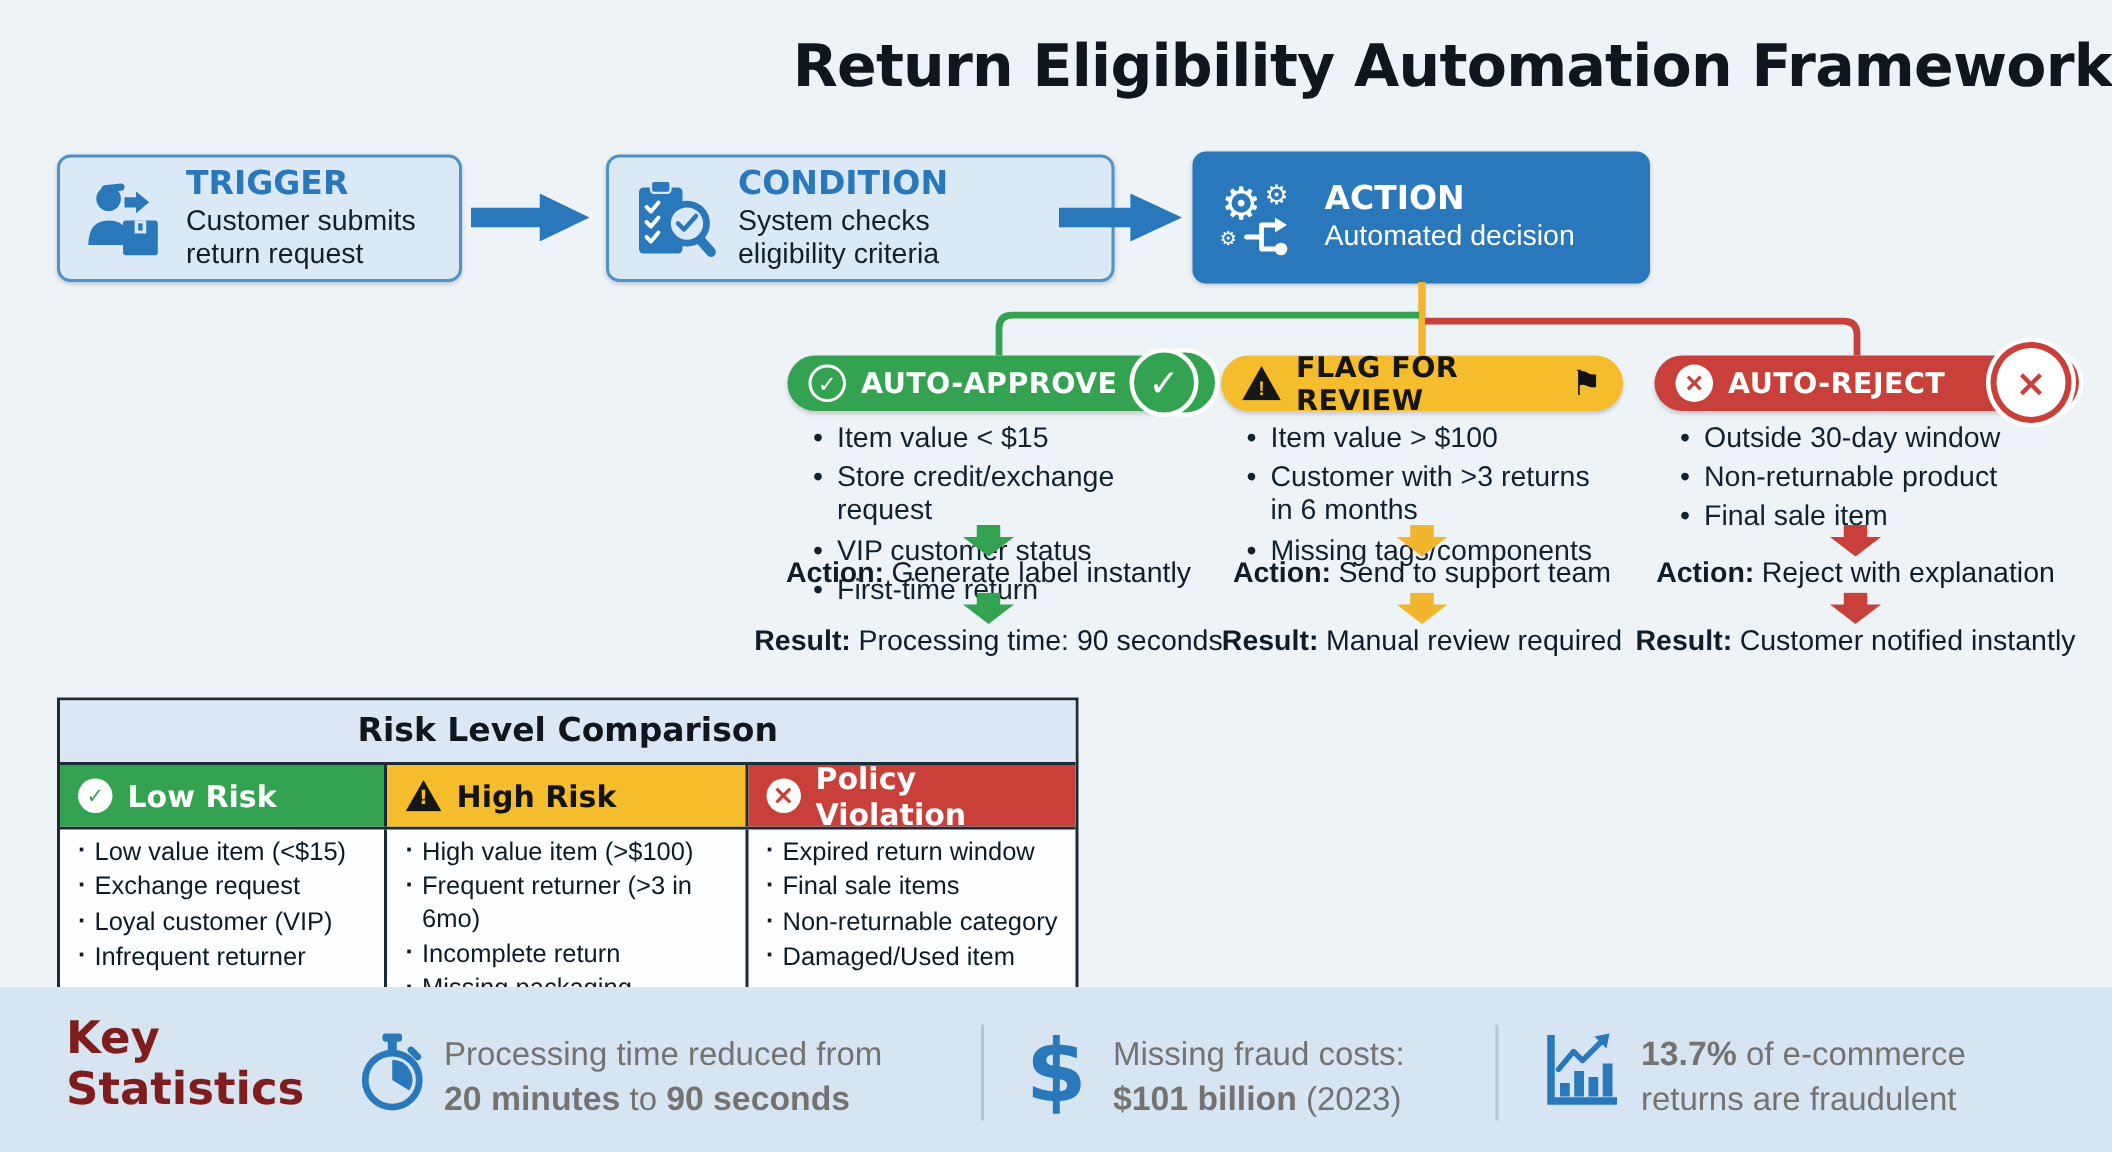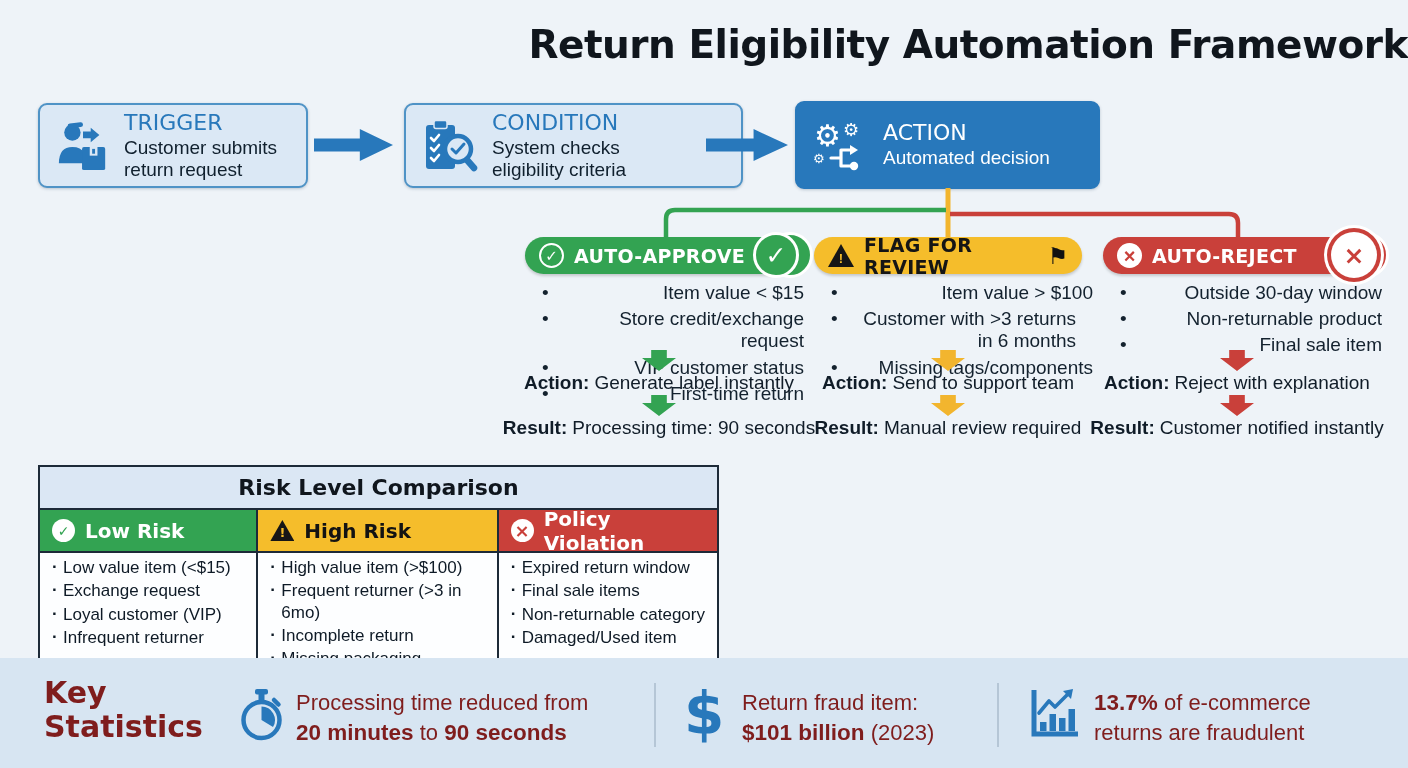--- a/index.html
+++ b/index.html
@@ -19,21 +19,21 @@
     font-family:"DejaVu Sans", sans-serif;
     font-weight:bold; font-size:39px; letter-spacing:-0.5px; color:#10161d;
   }
 
   
   .flow-box {
     display:flex; align-items:center; gap:14px; padding-left:16px;
     background:#dbe8f5; border:2px solid #4f93c6; border-radius:9px;
     box-shadow:0 1px 3px rgba(30,60,90,.25);
   }
-  .flow-box .ft { font-family:"DejaVu Sans", sans-serif; font-weight:normal; font-size:22px; color:#2878bb; line-height:1.05; margin-bottom:3px;}
+  .flow-box .ft { font-family:"DejaVu Sans", sans-serif; font-weight:bold; font-size:22px; color:#2878bb; line-height:1.05; margin-bottom:3px;}
   .flow-box .fd { font-size:19px; color:#10202e; line-height:1.14; }
   .flow-box.dark { background:#2878bb; border-color:#2878bb; }
   .flow-box.dark .ft, .flow-box.dark .fd { color:#ffffff; }
 
   .block-arrow {
     background:#2878bb;
     clip-path:polygon(0 33%,58% 33%,58% 8%,100% 50%,58% 92%,58% 67%,0 67%);
   }
 
   
@@ -69,21 +69,21 @@
   }
   .badge.green { right:-6px; background:#33a352; border:3.5px solid #fff; color:#fff; }
   .badge.red   { right:-6px; background:#fff; color:#c9403a; box-shadow:0 0 0 4px #c9403a, 0 0 0 7px #fff; }
   .badge-echo {
     position:absolute; top:-5px; width:46px; height:46px; border-radius:50%; z-index:1;
     border:3px solid #fff;
   }
   .badge-echo.green { right:-20px; background:#33a352; }
   .badge-echo.red { right:-18px; background:#c9403a; }
 
-  .crit-list { list-style:none; margin:8px 0 0 0; padding-left:28px;text-align:right; }
+  .crit-list { list-style:none; margin:8px 0 0 0; padding-left:28px; }
   .crit-list li { position:relative; padding-left:16px; font-size:19px; line-height:1.17; margin-bottom:4px; color:#13212e; }
   .crit-list li::before { content:"•"; position:absolute; left:0; top:0; }
 
   .down-arrow { width:34px; height:21px;
     clip-path:polygon(27% 0,73% 0,73% 38%,100% 38%,50% 100%,0 38%,27% 38%); }
   .down-arrow.green { background:#33a352; }
   .down-arrow.yellow { background:#f2b52e; }
   .down-arrow.red { background:#c9403a; }
   .arrow-row { position:absolute; left:0; right:0; display:flex; justify-content:center; }
   .ar1 { top:113px; } .ar2 { top:158px; }
@@ -111,21 +111,21 @@
   .rt-cell.c1 { width:219px; border-right:2px solid #1d2a38; }
   .rt-cell.c2 { width:241px; border-right:2px solid #1d2a38; }
   .rt-cell.c3 { width:219px; }
   .rt-cell div { position:relative; padding-left:13px; font-size:17px; line-height:1.25; margin-bottom:2px; color:#0e1a26; }
   .rt-cell div::before { content:"·"; position:absolute; left:2px; top:-1px; font-weight:bold; }
 
   
   .footer-band { left:0; top:658px; width:1408px; height:110px; background:#d7e5f2; }
   .key-stats { left:44px; top:676px; width:180px;
     font-family:"DejaVu Sans", sans-serif; font-weight:bold; font-size:30px; line-height:1.13; color:#7f1d1d; }
-  .stat-text { font-size:22px; line-height:30px; color:#7f1d1d; }
+  .stat-text { font-size:22px; line-height:30px; color:#737373; }
   .stat-text b { font-size:22.5px; }
   .v-div { width:2px; background:#b5c6d6; }
   .dollar-glyph { font-family:"DejaVu Sans", sans-serif; font-weight:bold; font-size:58px; color:#2878bb; line-height:1; }
 </style>
 </head>
 <body>
 
 <h1 class="abs main-title">Return Eligibility Automation Framework</h1>
 
 <div class="abs flow-box" style="left:38px;top:103px;width:270px;height:85px;">
@@ -307,21 +307,21 @@
 </svg>
 <div class="abs stat-text" style="left:296px;top:688px;width:340px;">
   <div>Processing time reduced from</div>
   <div><b>20 minutes</b><span> to </span><b>90 seconds</b></div>
 </div>
 
 <div class="abs v-div" style="left:654px;top:683px;height:64px;"></div>
 
 <div class="abs dollar-glyph" style="left:684px;top:685px;">$</div>
 <div class="abs stat-text" style="left:742px;top:688px;width:260px;">
-  <div>Return fraud item:</div>
+  <div>Missing fraud costs:</div>
   <div><b>$101 billion</b><span> (2023)</span></div>
 </div>
 
 <div class="abs v-div" style="left:997px;top:683px;height:64px;"></div>
 
 <svg class="abs" style="left:1028px;top:686px;" width="52" height="54" viewBox="0 0 52 54">
   <path d="M6 4 V48 H50" stroke="#2878bb" stroke-width="5" fill="none"></path>
   <rect x="12" y="36" width="6.5" height="9" fill="#2878bb"></rect>
   <rect x="21.5" y="28" width="6.5" height="17" fill="#2878bb"></rect>
   <rect x="31" y="32" width="6.5" height="13" fill="#2878bb"></rect>

